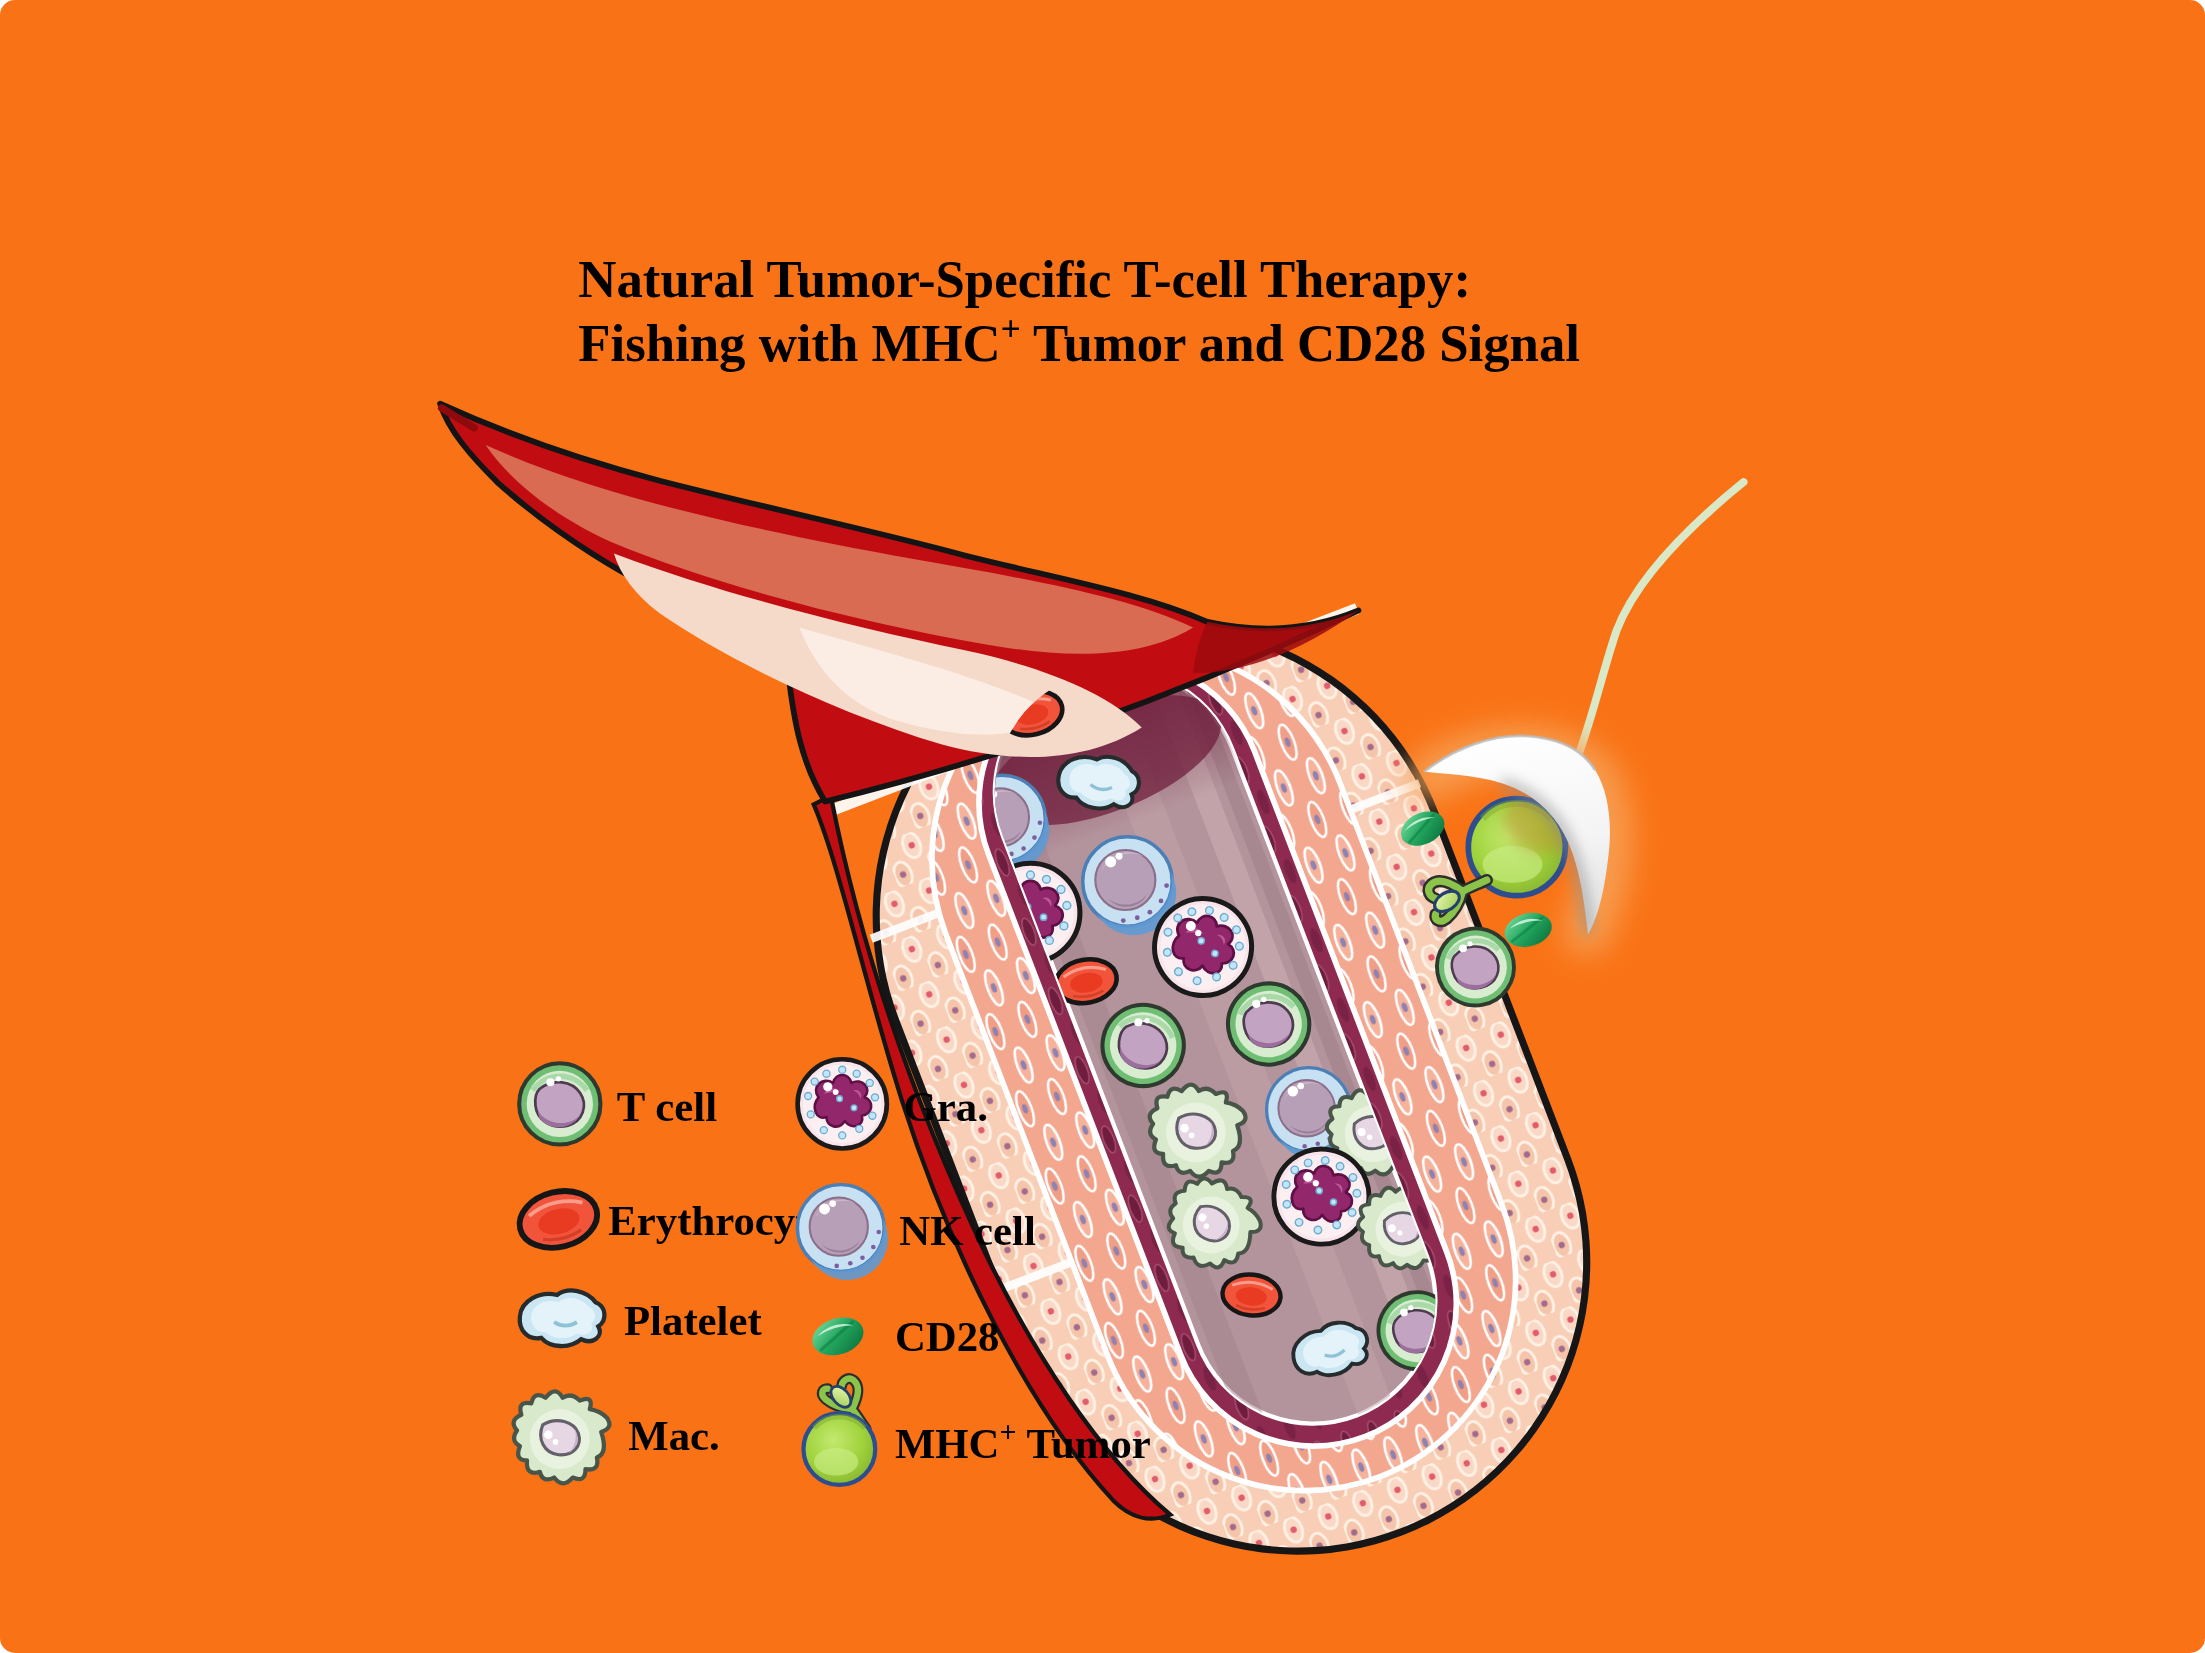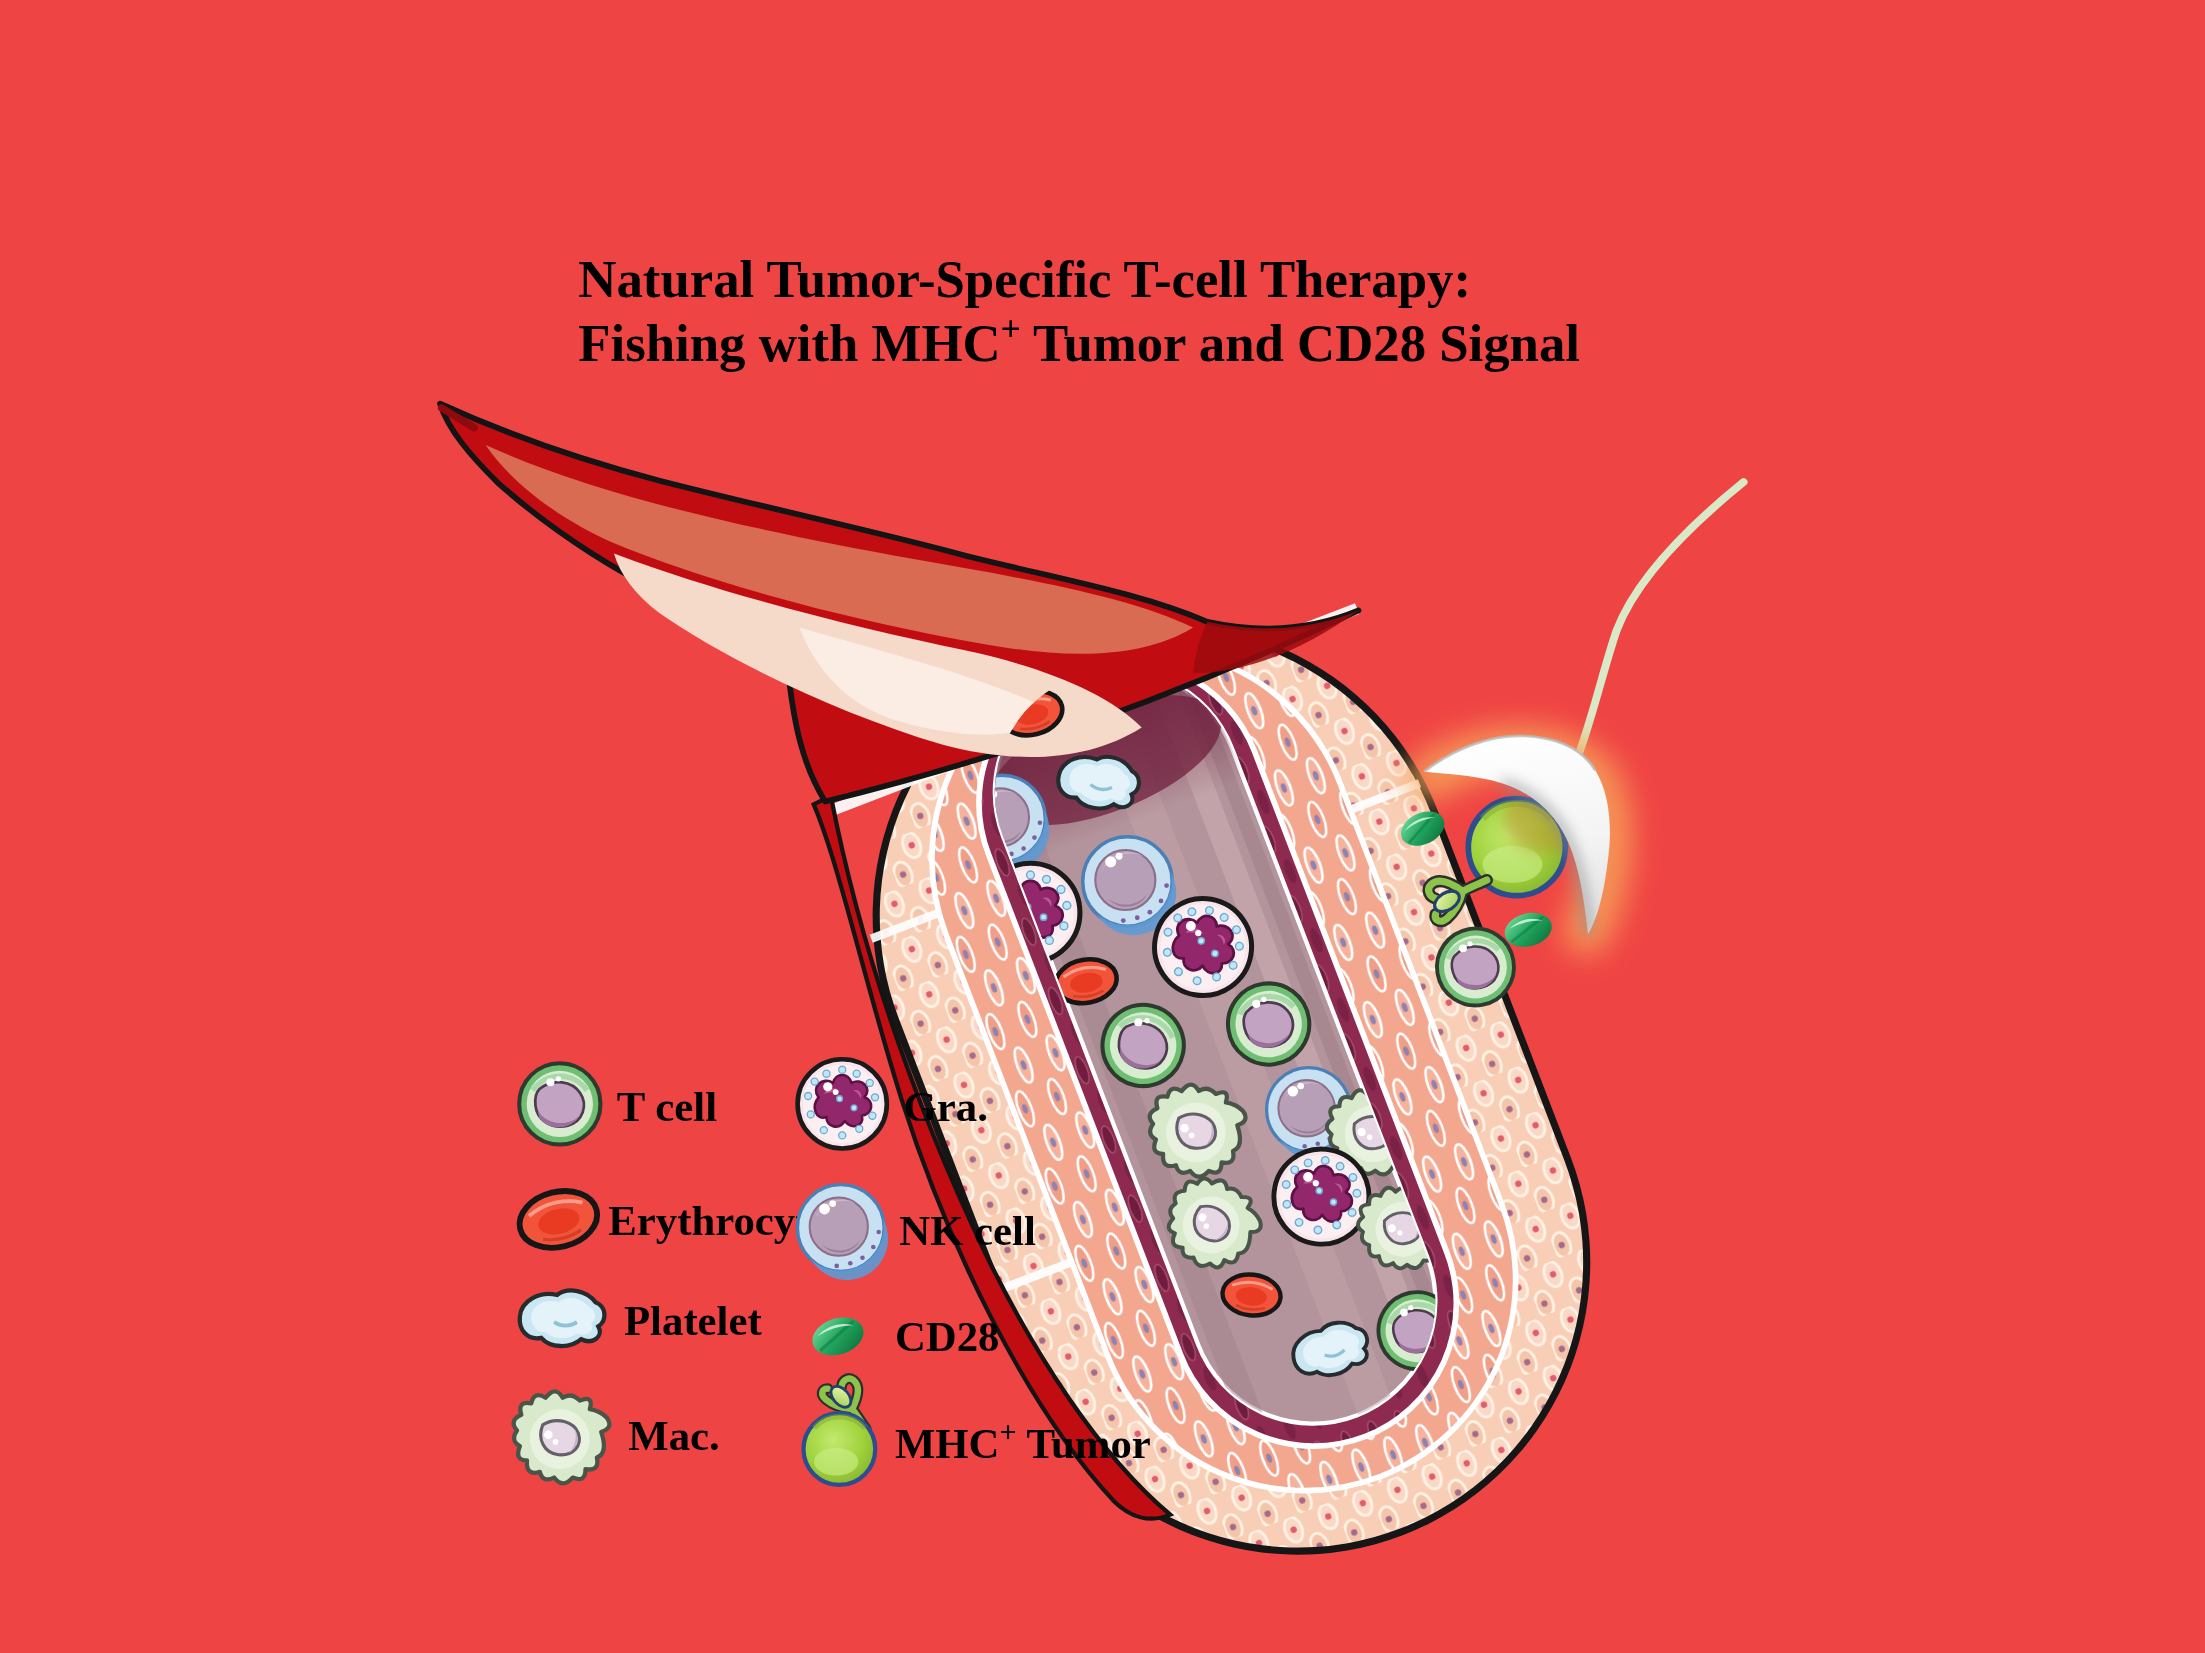--- a/index.html
+++ b/index.html
@@ -1,16 +1,16 @@
 <!DOCTYPE html>
 <html style="font-size:7px"><head>
 <meta charset="utf-8">
 <style>
   html,body{margin:0;padding:0;background:#ffffff;height:100%;overflow:hidden;}
-  .stage{width:100vw;height:100vh;background:#ef4444;}
+  .stage{width:100vw;height:100vh;background:#f97316;border-radius:15px;}
   svg{display:block;width:100%;height:100%;}
   .title-text{font-family:"Liberation Serif","DejaVu Serif",serif;font-weight:bold;fill:#000;}
   .lbl{font-family:"Liberation Serif","DejaVu Serif",serif;font-weight:bold;fill:#000;}
 </style>
 </head>
 <body>
 
 <div class="stage">
 <svg viewBox="0 0 1545 1159" preserveAspectRatio="xMidYMid meet">
   <defs>

